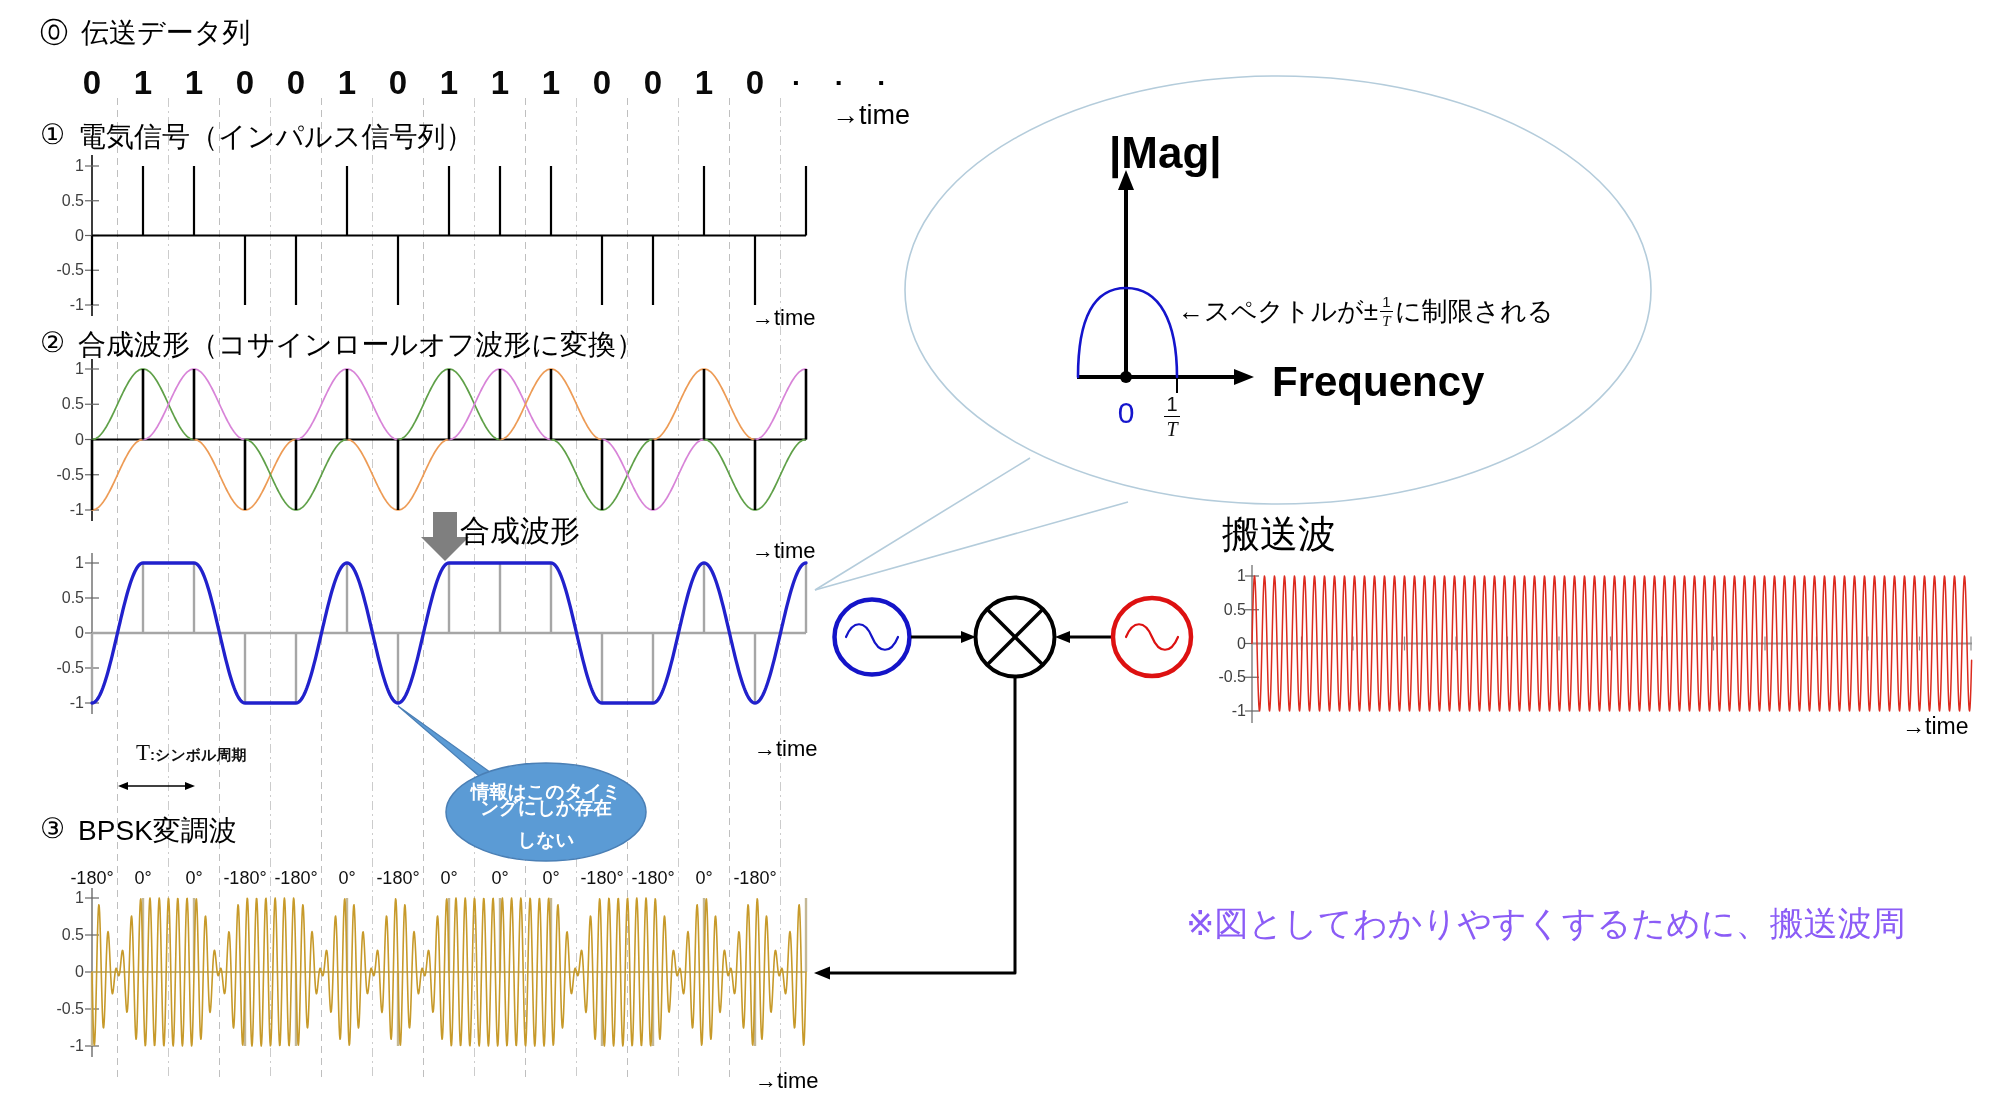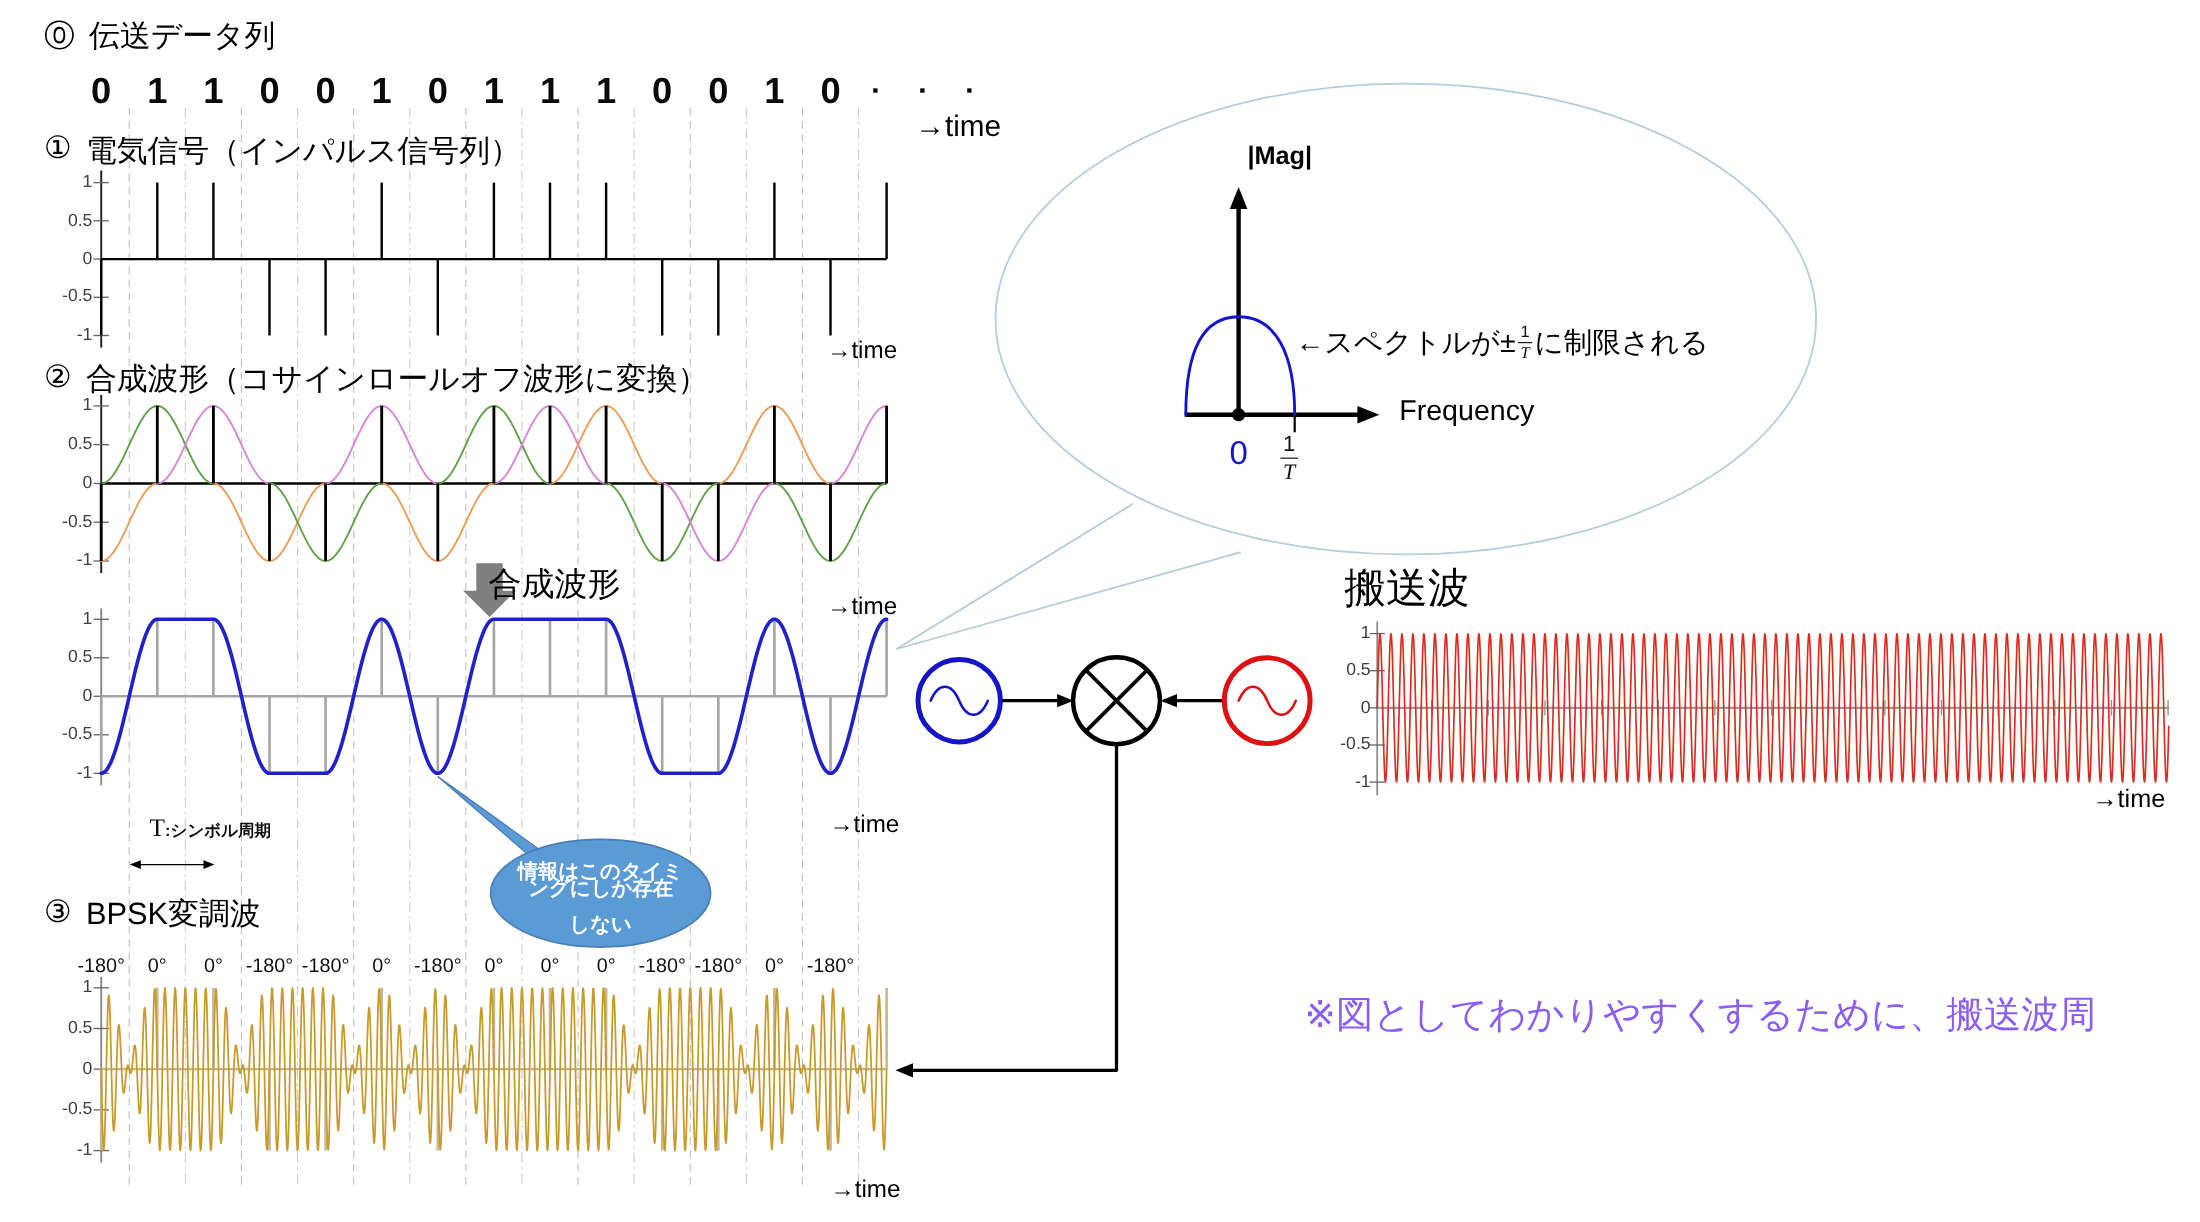--- a/index.html
+++ b/index.html
@@ -209,41 +209,41 @@
     <span>電気信号（インパルス信号列）</span>
   </div>
   <div class="abs timelbl" style="left:752px;top:305px;">→time</div>
 
   <div class="abs sec" style="left:40px;top:326px;">
     <span>②</span>
     <span>合成波形（コサインロールオフ波形に変換）</span>
   </div>
   <div class="abs timelbl" style="left:752px;top:538px;">→time</div>
 
-  <div class="abs" style="left:444px;top:511px;font-size:30px;color:#000;">合成波形</div>
+  <div class="abs" style="left:460px;top:511px;font-size:30px;color:#000;">合成波形</div>
   <div class="abs timelbl" style="left:754px;top:736px;">→time</div>
   <div class="abs" style="left:136px;top:740px;">
     <span style="font-size:23px;font-family:'Liberation Serif','DejaVu Serif',serif;">T</span><span style="font-size:15px;font-weight:bold;">:シンボル周期</span>
   </div>
   <div class="bubbleline" style="left:436px;top:780px;">情報はこのタイミ</div>
   <div class="bubbleline" style="left:436px;top:796px;">ングにしか存在</div>
   <div class="bubbleline" style="left:436px;top:828px;">しない</div>
 
   <div class="abs sec" style="left:40px;top:812px;">
     <span>③</span>
     <span>BPSK変調波</span>
   </div>
   <div id="phase-row"></div>
   <div class="abs timelbl" style="left:755px;top:1068px;">→time</div>
 
   <div class="abs" style="left:1222px;top:509px;font-size:38px;color:#000;">搬送波</div>
   <div class="abs" style="left:1902px;top:713px;font-size:23px;color:#000;">→time</div>
 
-  <div class="abs" style="left:1134px;top:128px;font-size:23px;font-weight:600;color:#000;">|Mag|</div>
-  <div class="abs" style="left:1272px;top:358px;font-size:26px;color:#000;">Frequency</div>
+  <div class="abs" style="left:1109px;top:128px;font-size:44px;font-weight:600;color:#000;">|Mag|</div>
+  <div class="abs" style="left:1272px;top:358px;font-size:42px;color:#000;font-weight:bold;">Frequency</div>
   <div class="abs" style="left:1108px;top:396px;width:36px;text-align:center;font-size:30px;color:#1414CC;">0</div>
   <div class="abs fraccol" style="left:1158px;top:394px;width:28px;">
     <span style="font-size:20px;">1</span>
     <span class="fracbar" style="width:16px;"></span>
     <span class="serifit" style="font-size:20px;">T</span>
   </div>
   <div class="abs" style="left:1178px;top:294px;display:flex;align-items:center;">
     <span style="font-size:26px;color:#000;">←スペクトルが±</span>
     <span class="fraccol" style="margin:0 2px;">
       <span style="font-size:15px;">1</span>

